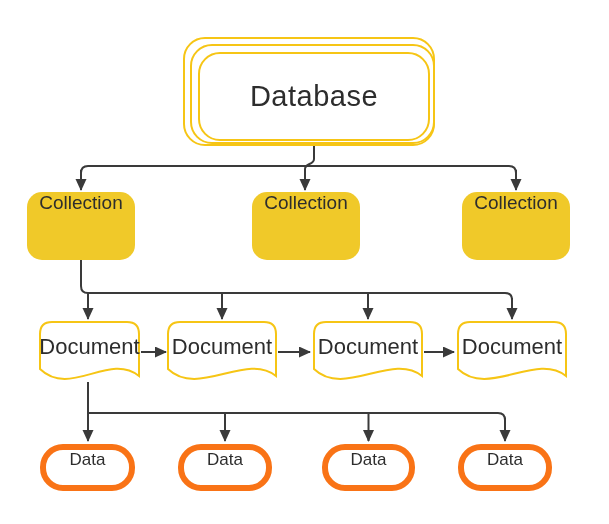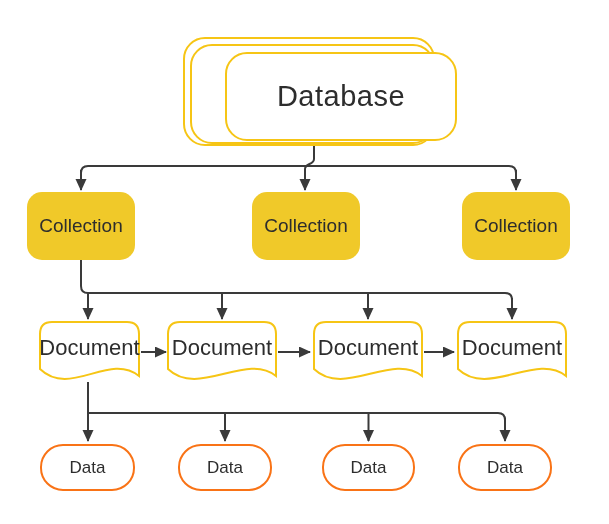--- a/index.html
+++ b/index.html
@@ -3,34 +3,34 @@
 <meta charset="utf-8">
 <title>Diagram</title>
 <style>
   html,body{margin:0;padding:0;background:#FFFFFF;}
   .stage{
     position:relative;width:609px;height:524px;background:#FFFFFF;
     font-family:"Liberation Sans","DejaVu Sans",sans-serif;color:#2D2D2D;overflow:hidden;
   }
   svg.layer{position:absolute;left:0;top:0;width:609px;height:524px;}
   .node{
-    position:absolute;display:flex;align-items:center;justify-content:center;
+    position:absolute;display:flex;align-items:flex-start;justify-content:center;
     box-sizing:border-box;text-align:center;white-space:nowrap;
   }
   .db-card{
     position:absolute;background:#FFFFFF;border:2px solid #F6C515;border-radius:22px;
     box-sizing:border-box;
   }
   .db-label{font-size:29px;letter-spacing:.5px;}
   .collection{
     background:#F0C929;border-radius:15px;font-size:19px;
   }
   .doc-label{font-size:22px;}
   .data-pill{
-    background:#FFFFFF;border:2px solid #f97316;border-radius:23px;font-size:17px;
+    background:#FFFFFF;border:6px solid #f97316;border-radius:23px;font-size:17px;
   }
   .connector{stroke:#3A3A3A;stroke-width:2;fill:none;}
   .doc-shape{fill:#FFFFFF;stroke:#F6C515;stroke-width:2;}
 </style>
 </head>
 <body>
 
 <div class="stage">
 
   <svg class="layer" viewBox="0 0 609 524" xmlns="http://www.w3.org/2000/svg">
@@ -63,21 +63,21 @@
 
     <path class="doc-shape" d="M40,369 L40,334 Q40,322 52,322 L127,322 Q139,322 139,334 L139,376 C109,352 70,398 40,369 Z"></path>
     <path class="doc-shape" d="M168,369 L168,334 Q168,322 180,322 L264,322 Q276,322 276,334 L276,376 C246,352 198,398 168,369 Z"></path>
     <path class="doc-shape" d="M314,369 L314,334 Q314,322 326,322 L410,322 Q422,322 422,334 L422,376 C392,352 344,398 314,369 Z"></path>
     <path class="doc-shape" d="M458,369 L458,334 Q458,322 470,322 L554,322 Q566,322 566,334 L566,376 C536,352 488,398 458,369 Z"></path>
   </svg>
 
   <div>
     <div class="db-card" style="left:183px;top:37px;width:252px;height:109px;"></div>
     <div class="db-card" style="left:190px;top:44px;width:245px;height:100px;"></div>
-    <div class="db-card node db-label" style="left:198px;top:52px;width:232px;height:89px;display:flex;align-items:center;justify-content:center;margin-left:27px;">
+    <div class="db-card node db-label" style="left:198px;top:52px;width:232px;height:89px;display:flex;align-items:center;justify-content:center;">
       <span>Database</span>
     </div>
   </div>
 
   <div class="node collection" style="left:27px;top:192px;width:108px;height:68px;">
     <span>Collection</span>
   </div>
   <div class="node collection" style="left:252px;top:192px;width:108px;height:68px;">
     <span>Collection</span>
   </div>

